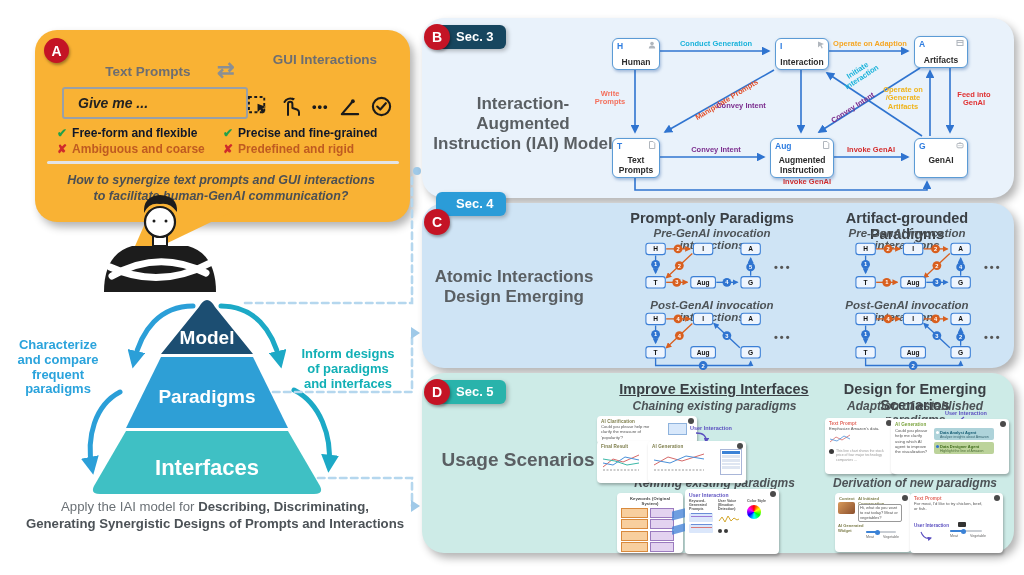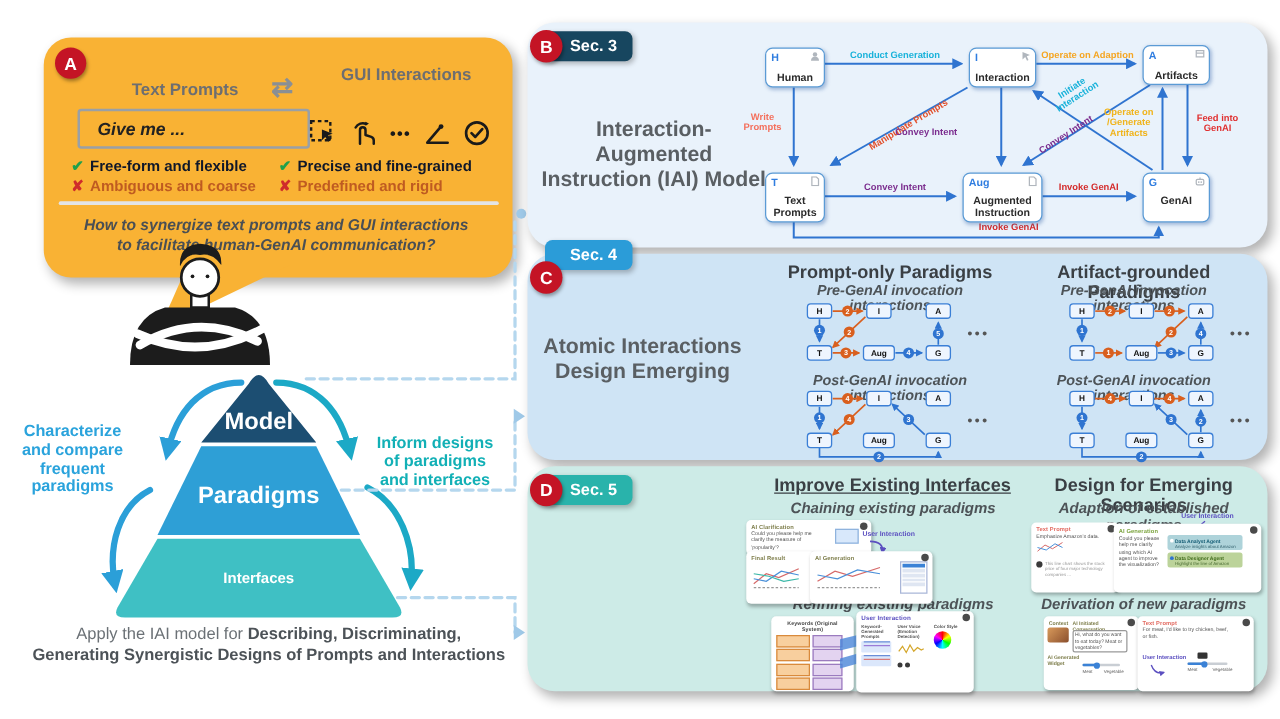--- a/index.html
+++ b/index.html
@@ -166,21 +166,21 @@
       <path d="M273,392 H412 V333"></path>
       <path d="M318,478 H412 V506"></path>
     </g>
     <circle cx="417" cy="171" r="4" fill="#9fc9e8"></circle>
     <polygon points="411,327 420,333 411,339" fill="#9fc9e8"></polygon>
     <polygon points="411,500 420,506 411,512" fill="#9fc9e8"></polygon>
   </svg>
 
   <div class="tier-label" style="left:207px;top:327px;font-size:19px;">Model</div>
   <div class="tier-label" style="left:207px;top:386px;font-size:19px;">Paradigms</div>
-  <div class="tier-label" style="left:207px;top:455px;font-size:12px;">Interfaces</div>
+  <div class="tier-label" style="left:207px;top:455px;font-size:22px;">Interfaces</div>
   <div class="side-note" style="left:8px;top:338px;width:100px;color:#2aa3dc;">Characterize and compare frequent paradigms</div>
   <div class="side-note" style="left:295px;top:347px;width:106px;color:#12b0b6;">Inform designs of paradigms and interfaces</div>
   <div class="caption">
     <span>Apply the IAI model for </span><b>Describing, Discriminating,</b><br>
     <b>Generating</b><b><span> Synergistic Designs of Prompts and Interactions</span></b>
   </div>
 
   <section class="panel panel-b">
     <div class="panel-title" style="left:10px;top:76px;width:182px;font-size:17px;">
       <div>Interaction-Augmented</div>
@@ -408,20 +408,21 @@
         </svg></div>
     <span class="dots" style="left:352px;top:58px;">•••</span>
     <span class="dots" style="left:352px;top:128px;">•••</span>
     <span class="dots" style="left:562px;top:58px;">•••</span>
     <span class="dots" style="left:562px;top:128px;">•••</span>
   </section>
   <div class="tab" style="left:436px;top:192px;background:#2b9cd8;">Sec. 4</div>
   <div class="badge" style="left:424px;top:209px;">C</div>
 
   <section class="panel panel-d">
+    <div class="panel-title" style="left:15px;top:76px;width:162px;font-size:19px;">Usage Scenarios</div>
     <div class="d-col-title" style="left:178px;top:8px;width:228px;text-decoration:underline;">Improve Existing Interfaces</div>
     <div class="d-col-title" style="left:398px;top:8px;width:190px;">Design for Emerging Scenarios</div>
     <div class="d-sub" style="left:200px;top:26px;width:185px;">Chaining existing paradigms</div>
     <div class="d-sub" style="left:398px;top:26px;width:190px;">Adaption of established paradigms</div>
     <div class="d-sub" style="left:398px;top:103px;width:190px;">Derivation of new paradigms</div>
     <div class="d-sub" style="left:200px;top:103px;width:185px;">Refining existing paradigms</div>
 
     <div class="dcard" style="left:175px;top:43px;width:92px;height:22px;">
       <div class="dhead olive">AI Clarification</div>
       <div class="dbody" style="width:58px;">Could you please help me clarify the measure of 'popularity'?</div>

